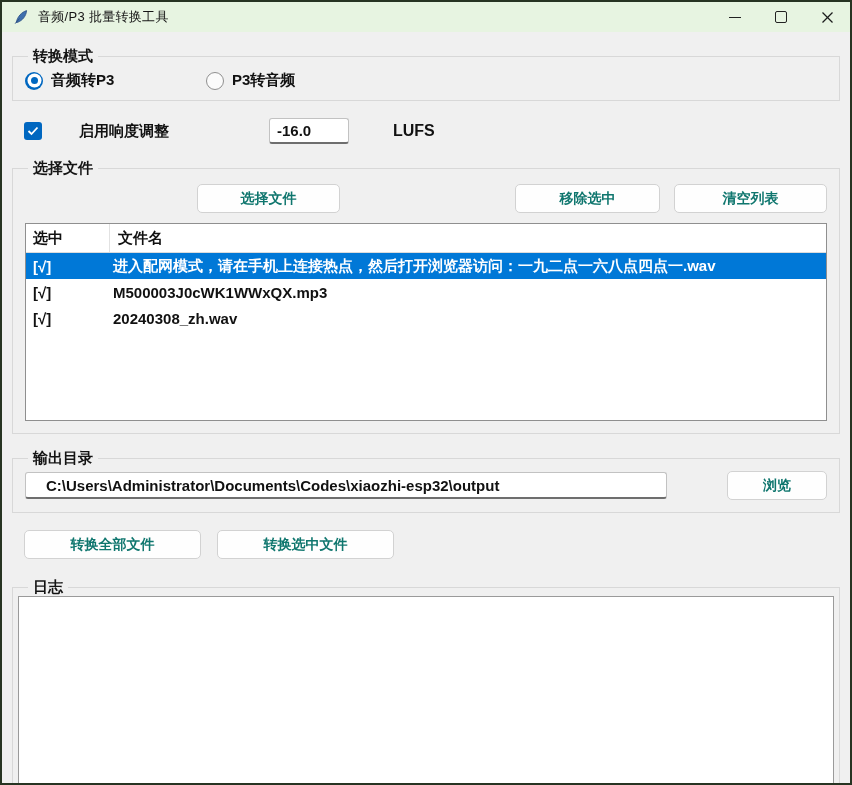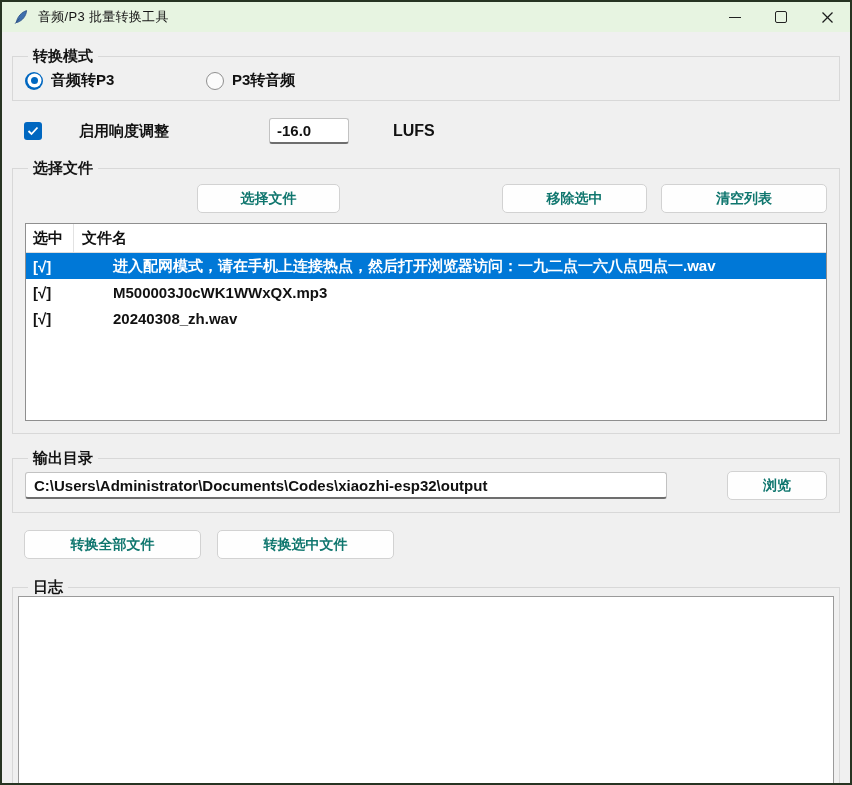--- a/index.html
+++ b/index.html
@@ -48,36 +48,36 @@
   .gb-files{margin-top:24px;padding:15px 12px 12px 12px;}
   .btn{
     background:#fefefe;border:1px solid #d2d2d2;border-radius:5px;
     font-family:inherit;font-size:14px;font-weight:700;color:#0f766e;
     height:29px;display:flex;align-items:center;justify-content:center;cursor:default;
     box-sizing:border-box;
   }
   .files-btn-row{display:flex;align-items:center;}
   .btn-select{width:143px;margin-left:172px;}
   .btn-remove{width:145px;margin-left:auto;}
-  .btn-clear{width:166px;margin-left:14px;}
+  .btn-clear{width:153px;margin-left:14px;}
   .file-table{margin-top:10px;border:1px solid #8f8f8f;background:#fff;height:196px;display:flex;flex-direction:column;overflow:hidden;}
   .thead{display:flex;height:28px;flex:none;border-bottom:1px solid #dcdcdc;align-items:stretch;background:#fff;}
   .th{display:flex;align-items:center;font-size:15px;font-weight:700;}
-  .th-check{width:48px;padding-left:7px;border-right:1px solid #e2e2e2;box-sizing:border-box;}
+  .th-check{width:84px;padding-left:7px;border-right:1px solid #e2e2e2;box-sizing:border-box;}
   .th-name{flex:1;padding-left:8px;}
   .trow{display:flex;height:26px;flex:none;align-items:center;font-size:15px;font-weight:700;background:#fff;}
   .trow .c1{width:72px;padding-left:7px;flex:none;}
   .trow .c2{flex:1;padding-left:8px;white-space:nowrap;overflow:hidden;}
   .trow.selected{background:#0078d7;color:#fff;}
   .tfill{flex:1;background:#fff;}
   
   .gb-out{margin-top:24px;padding:12px;display:flex;align-items:center;gap:46px;}
   .path-input{
     flex:1;height:24px;background:#fff;border:1px solid #c2c2c2;border-bottom:2px solid #6e6e6e;
-    border-radius:3px;font-family:inherit;font-size:15px;font-weight:700;color:#111;padding:0 8px;min-width:0;
+    border-radius:3px;font-family:inherit;font-size:15px;font-weight:700;color:#111;padding:0 20px;min-width:0;
   }
   .btn-browse{width:100px;margin-left:14px;flex:none;}
   
   .actions-row{display:flex;margin:17px 0 0 12px;}
   .btn-all{width:177px;}
   .btn-sel{width:177px;margin-left:16px;}
   
   .gb-log{margin-top:28px;height:204px;padding:8px 5px 5px 5px;box-sizing:border-box;}
   .log-area{background:#fff;border:1px solid #9a9a9a;width:100%;height:100%;box-sizing:border-box;
     font-size:14px;font-weight:400;overflow:auto;}

